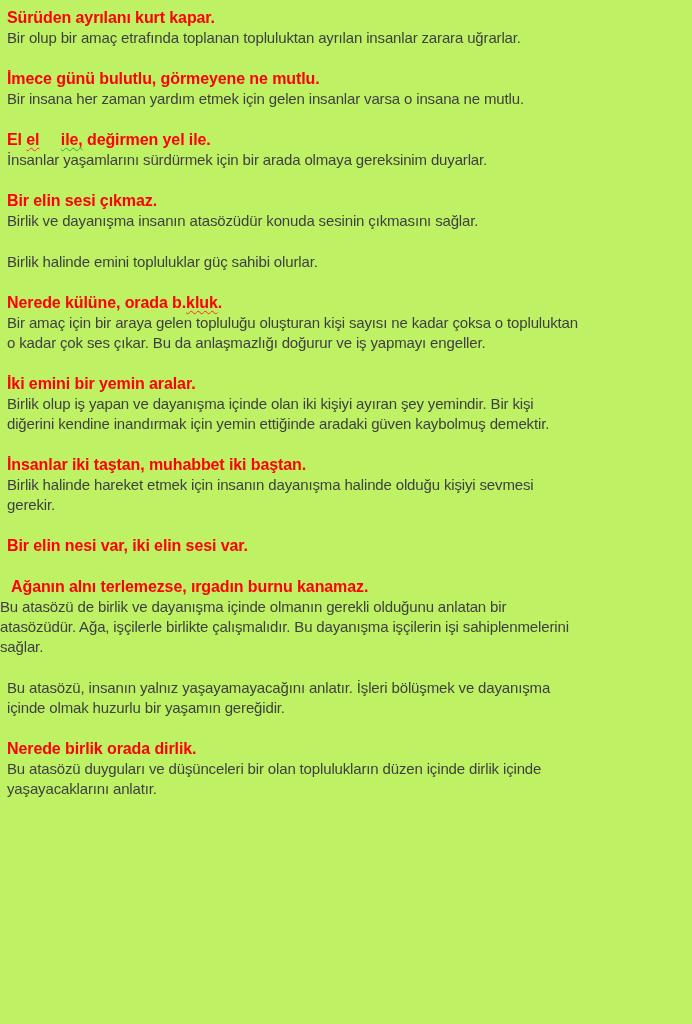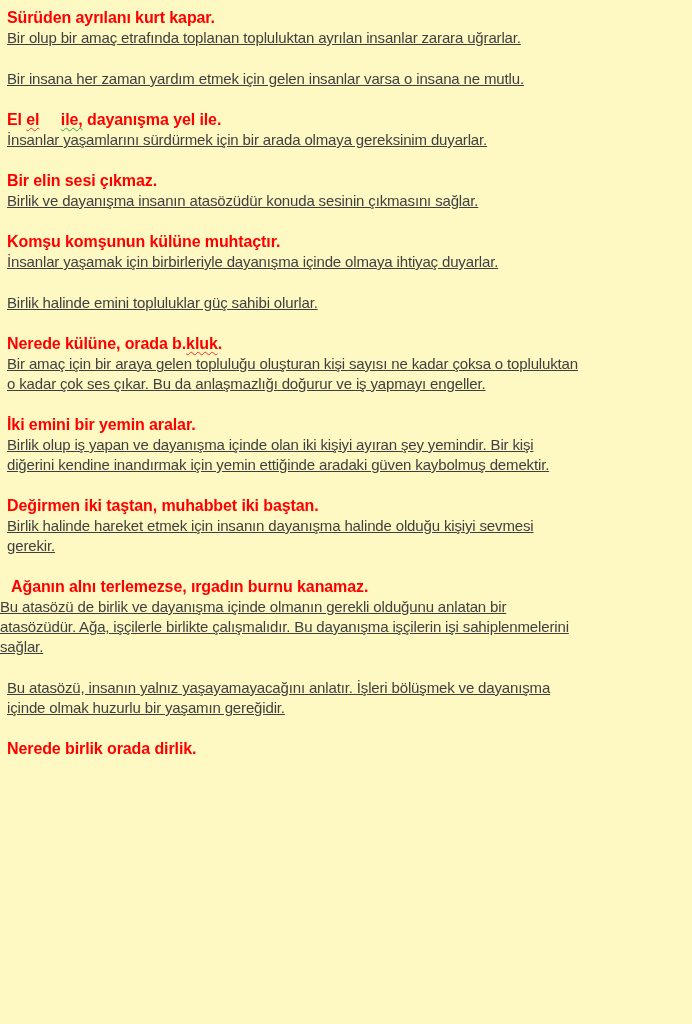--- a/index.html
+++ b/index.html
@@ -2,40 +2,39 @@
 <html lang="tr"><head>
 <meta charset="utf-8">
 <style>
   * { margin: 0; padding: 0; box-sizing: border-box; }
   html, body { background: #ffffff; }
   .page {
     position: relative;
     width: 692px;
     height: 1024px;
     overflow: hidden;
-    background: #fef9c3;
+    background: #bef264;
     padding: 8px 8px 0 7px;
     font-family: "Liberation Sans", "DejaVu Sans", sans-serif;
   }
   .proverb { margin-bottom: 21px; }
   .proverb-title {
     color: #fe0000;
     font-size: 16px;
     line-height: 20px;
     font-weight: 700;
     letter-spacing: -0.1px;
     white-space: pre-wrap;
   }
   .proverb-body {
     color: #3f3f3f;
     font-size: 15px;
     line-height: 20px;
     letter-spacing: -0.15px;
     white-space: pre-line;
-    text-decoration: underline;
   }
   .squiggle-red {
     text-decoration: underline;
     text-decoration-style: wavy;
     text-decoration-color: #ff2a2a;
     text-decoration-thickness: 1px;
     text-underline-offset: 2px;
     text-decoration-skip-ink: none;
   }
   .squiggle-green {
@@ -55,73 +54,73 @@
 <body>
 
 <div class="page">
 
   <div class="proverb">
     <div class="proverb-title">Sürüden ayrılanı kurt kapar.</div>
     <div class="proverb-body">Bir olup bir amaç etrafında toplanan topluluktan ayrılan insanlar zarara uğrarlar.</div>
   </div>
 
   <div class="proverb">
+    <div class="proverb-title">İmece günü bulutlu, görmeyene ne mutlu.</div>
     <div class="proverb-body">Bir insana her zaman yardım etmek için gelen insanlar varsa o insana ne mutlu.</div>
   </div>
 
   <div class="proverb">
-    <div class="proverb-title"><span>El </span><span class="squiggle-red">el</span><span> </span><span class="squiggle-green">ile,</span><span> dayanışma yel ile.</span></div>
+    <div class="proverb-title"><span>El </span><span class="squiggle-red">el</span><span> </span><span class="squiggle-green">ile,</span><span> değirmen yel ile.</span></div>
     <div class="proverb-body">İnsanlar yaşamlarını sürdürmek için bir arada olmaya gereksinim duyarlar.</div>
   </div>
 
   <div class="proverb">
     <div class="proverb-title">Bir elin sesi çıkmaz.</div>
     <div class="proverb-body">Birlik ve dayanışma insanın atasözüdür konuda sesinin çıkmasını sağlar.</div>
   </div>
 
 
-  <div class="proverb">
-    <div class="proverb-title">Komşu komşunun külüne muhtaçtır.</div>
-    <div class="proverb-body">İnsanlar yaşamak için birbirleriyle dayanışma içinde olmaya ihtiyaç duyarlar.</div>
-  </div>
 
   <div class="proverb">
     <div class="proverb-body">Birlik halinde emini topluluklar güç sahibi olurlar.</div>
   </div>
 
   <div class="proverb">
     <div class="proverb-title"><span>Nerede külüne, orada b.</span><span class="squiggle-red">kluk</span><span>.</span></div>
     <div class="proverb-body">Bir amaç için bir araya gelen topluluğu oluşturan kişi sayısı ne kadar çoksa o topluluktan
 o kadar çok ses çıkar. Bu da anlaşmazlığı doğurur ve iş yapmayı engeller.</div>
   </div>
 
   <div class="proverb">
     <div class="proverb-title">İki emini bir yemin aralar.</div>
     <div class="proverb-body">Birlik olup iş yapan ve dayanışma içinde olan iki kişiyi ayıran şey yemindir. Bir kişi
 diğerini kendine inandırmak için yemin ettiğinde aradaki güven kaybolmuş demektir.</div>
   </div>
 
   <div class="proverb">
-    <div class="proverb-title">Değirmen iki taştan, muhabbet iki baştan.</div>
+    <div class="proverb-title">İnsanlar iki taştan, muhabbet iki baştan.</div>
     <div class="proverb-body">Birlik halinde hareket etmek için insanın dayanışma halinde olduğu kişiyi sevmesi
 gerekir.</div>
   </div>
 
   <div class="proverb">
+    <div class="proverb-title">Bir elin nesi var, iki elin sesi var.</div>
   </div>
 
   <div class="proverb">
     <div class="proverb-title indent-slight">Ağanın alnı terlemezse, ırgadın burnu kanamaz.</div>
     <div class="proverb-body flush-left">Bu atasözü de birlik ve dayanışma içinde olmanın gerekli olduğunu anlatan bir
 atasözüdür. Ağa, işçilerle birlikte çalışmalıdır. Bu dayanışma işçilerin işi sahiplenmelerini
 sağlar.</div>
   </div>
 
   <div class="proverb">
     <div class="proverb-body">Bu atasözü, insanın yalnız yaşayamayacağını anlatır. İşleri bölüşmek ve dayanışma
 içinde olmak huzurlu bir yaşamın gereğidir.</div>
   </div>
 
   <div class="proverb">
     <div class="proverb-title">Nerede birlik orada dirlik.</div>
+    <div class="proverb-body">Bu atasözü duyguları ve düşünceleri bir olan toplulukların düzen içinde dirlik içinde
+yaşayacaklarını anlatır.</div>
   </div>
 
 </div>
 
 </body></html>

